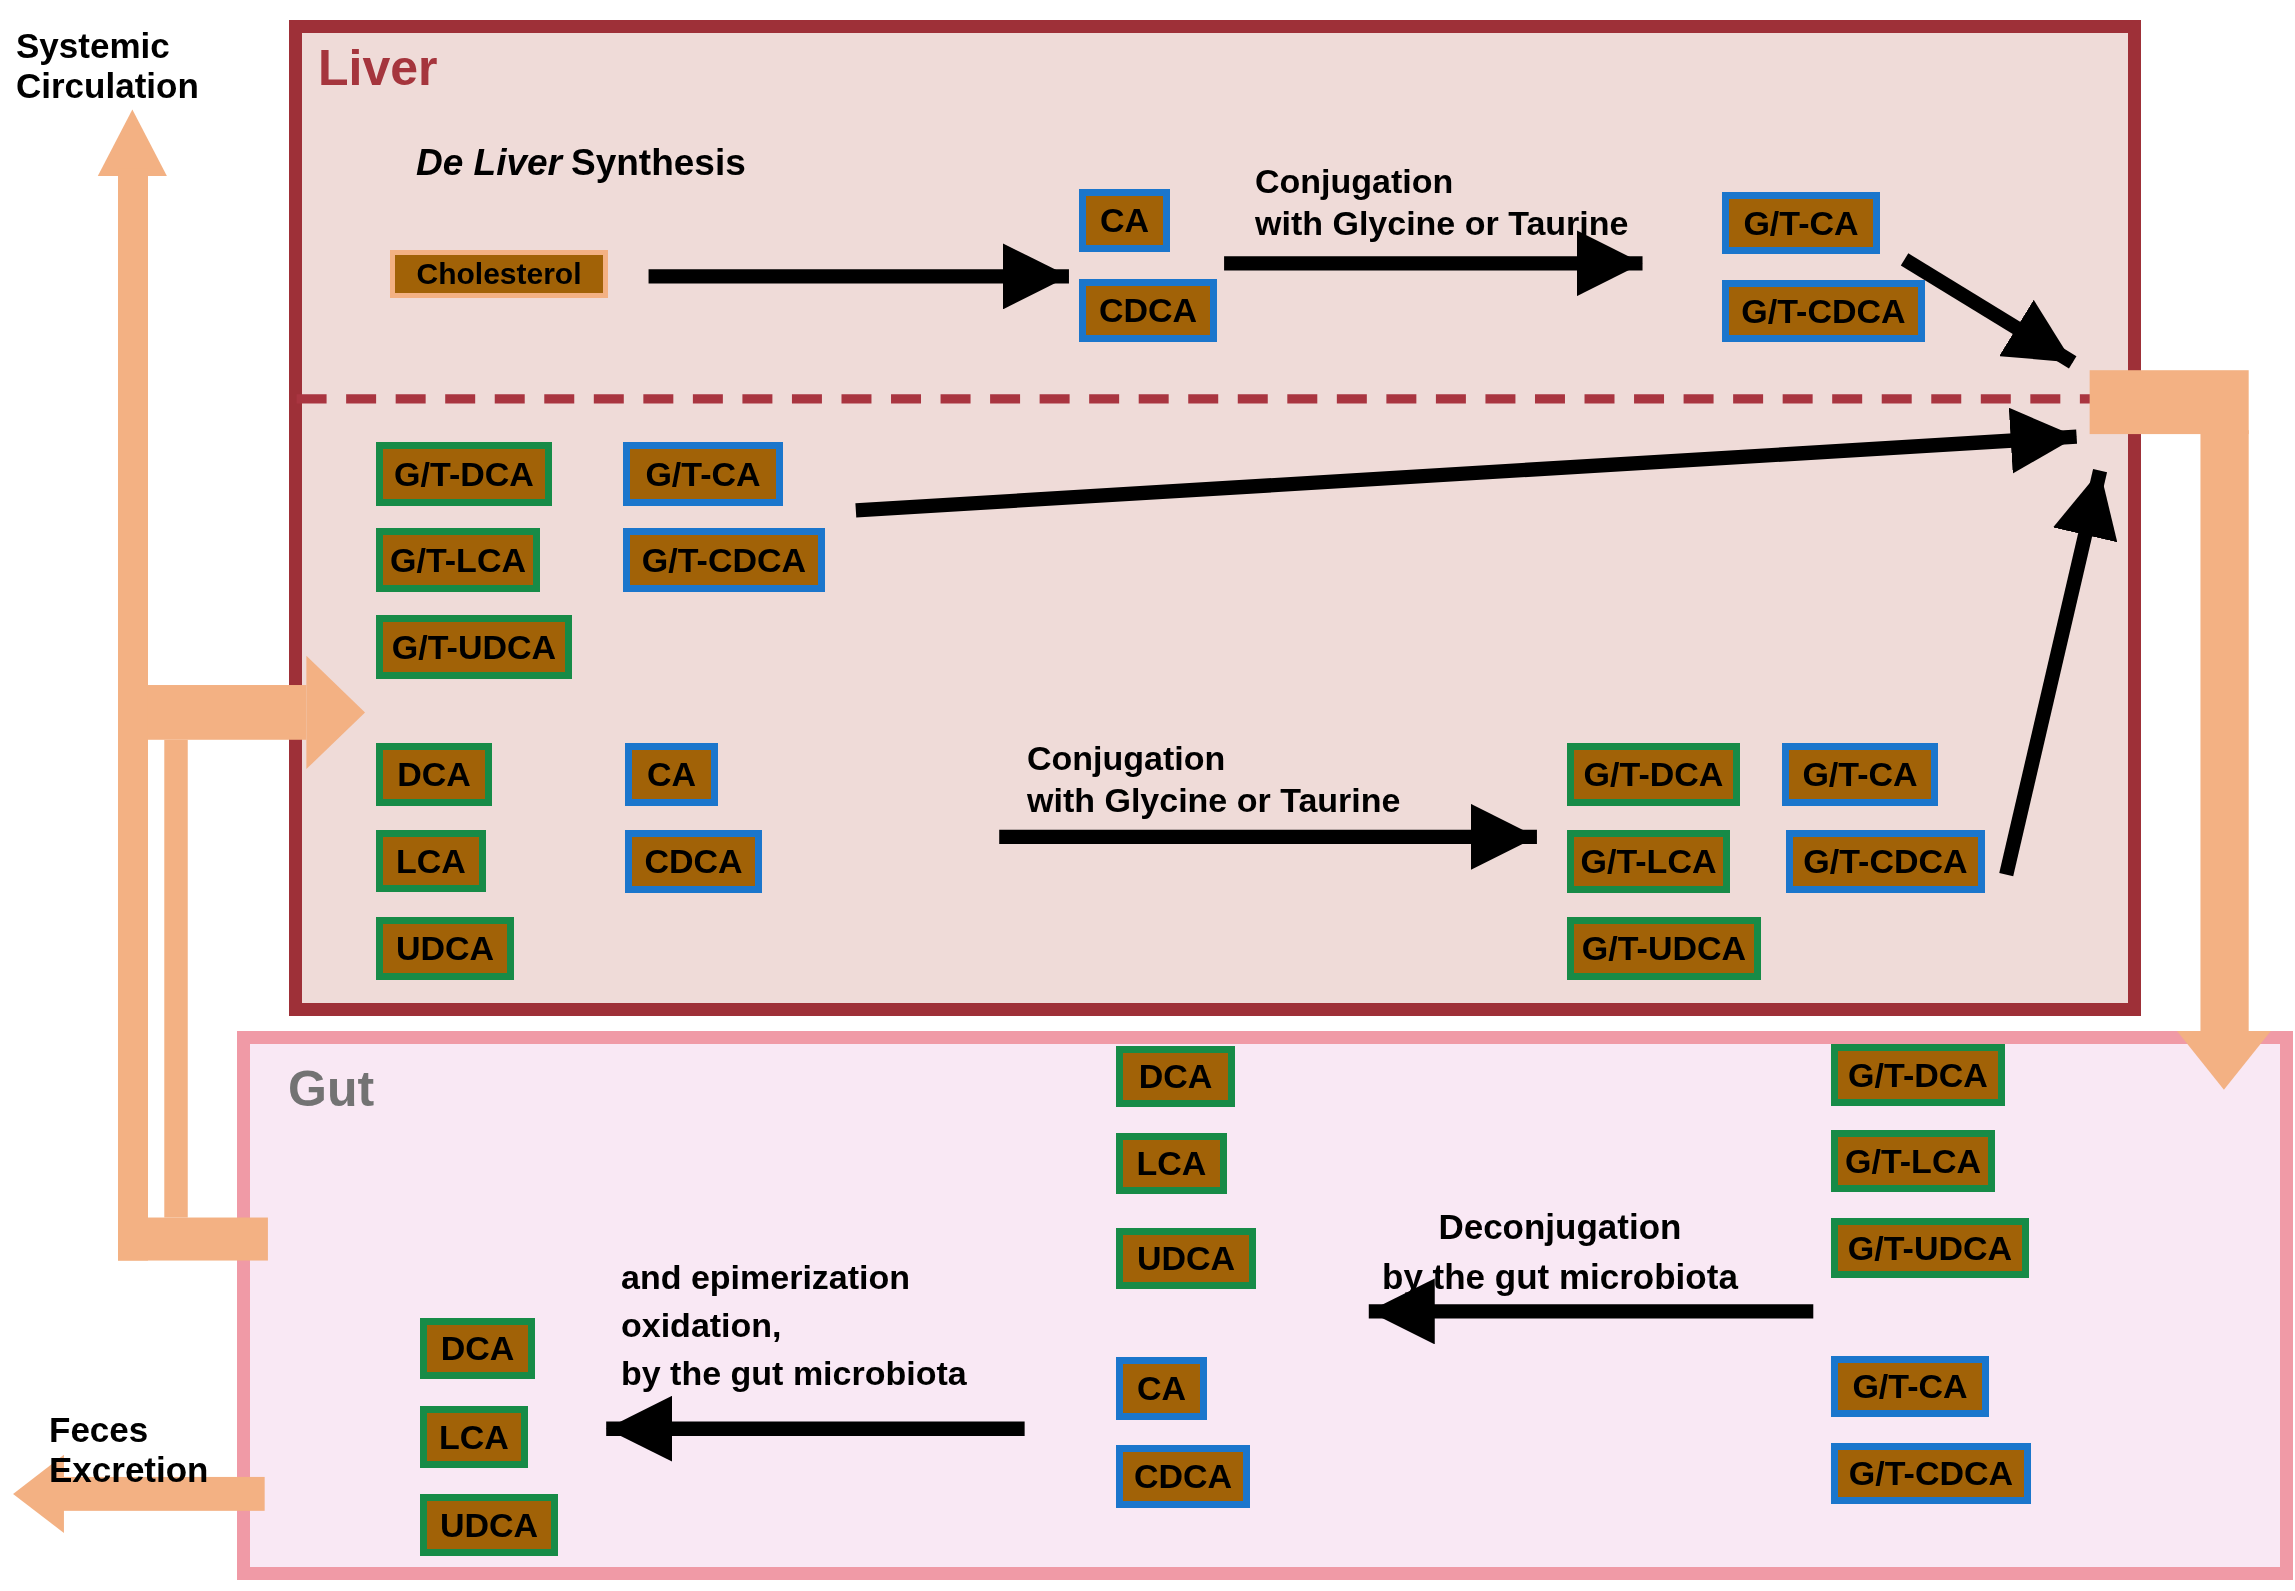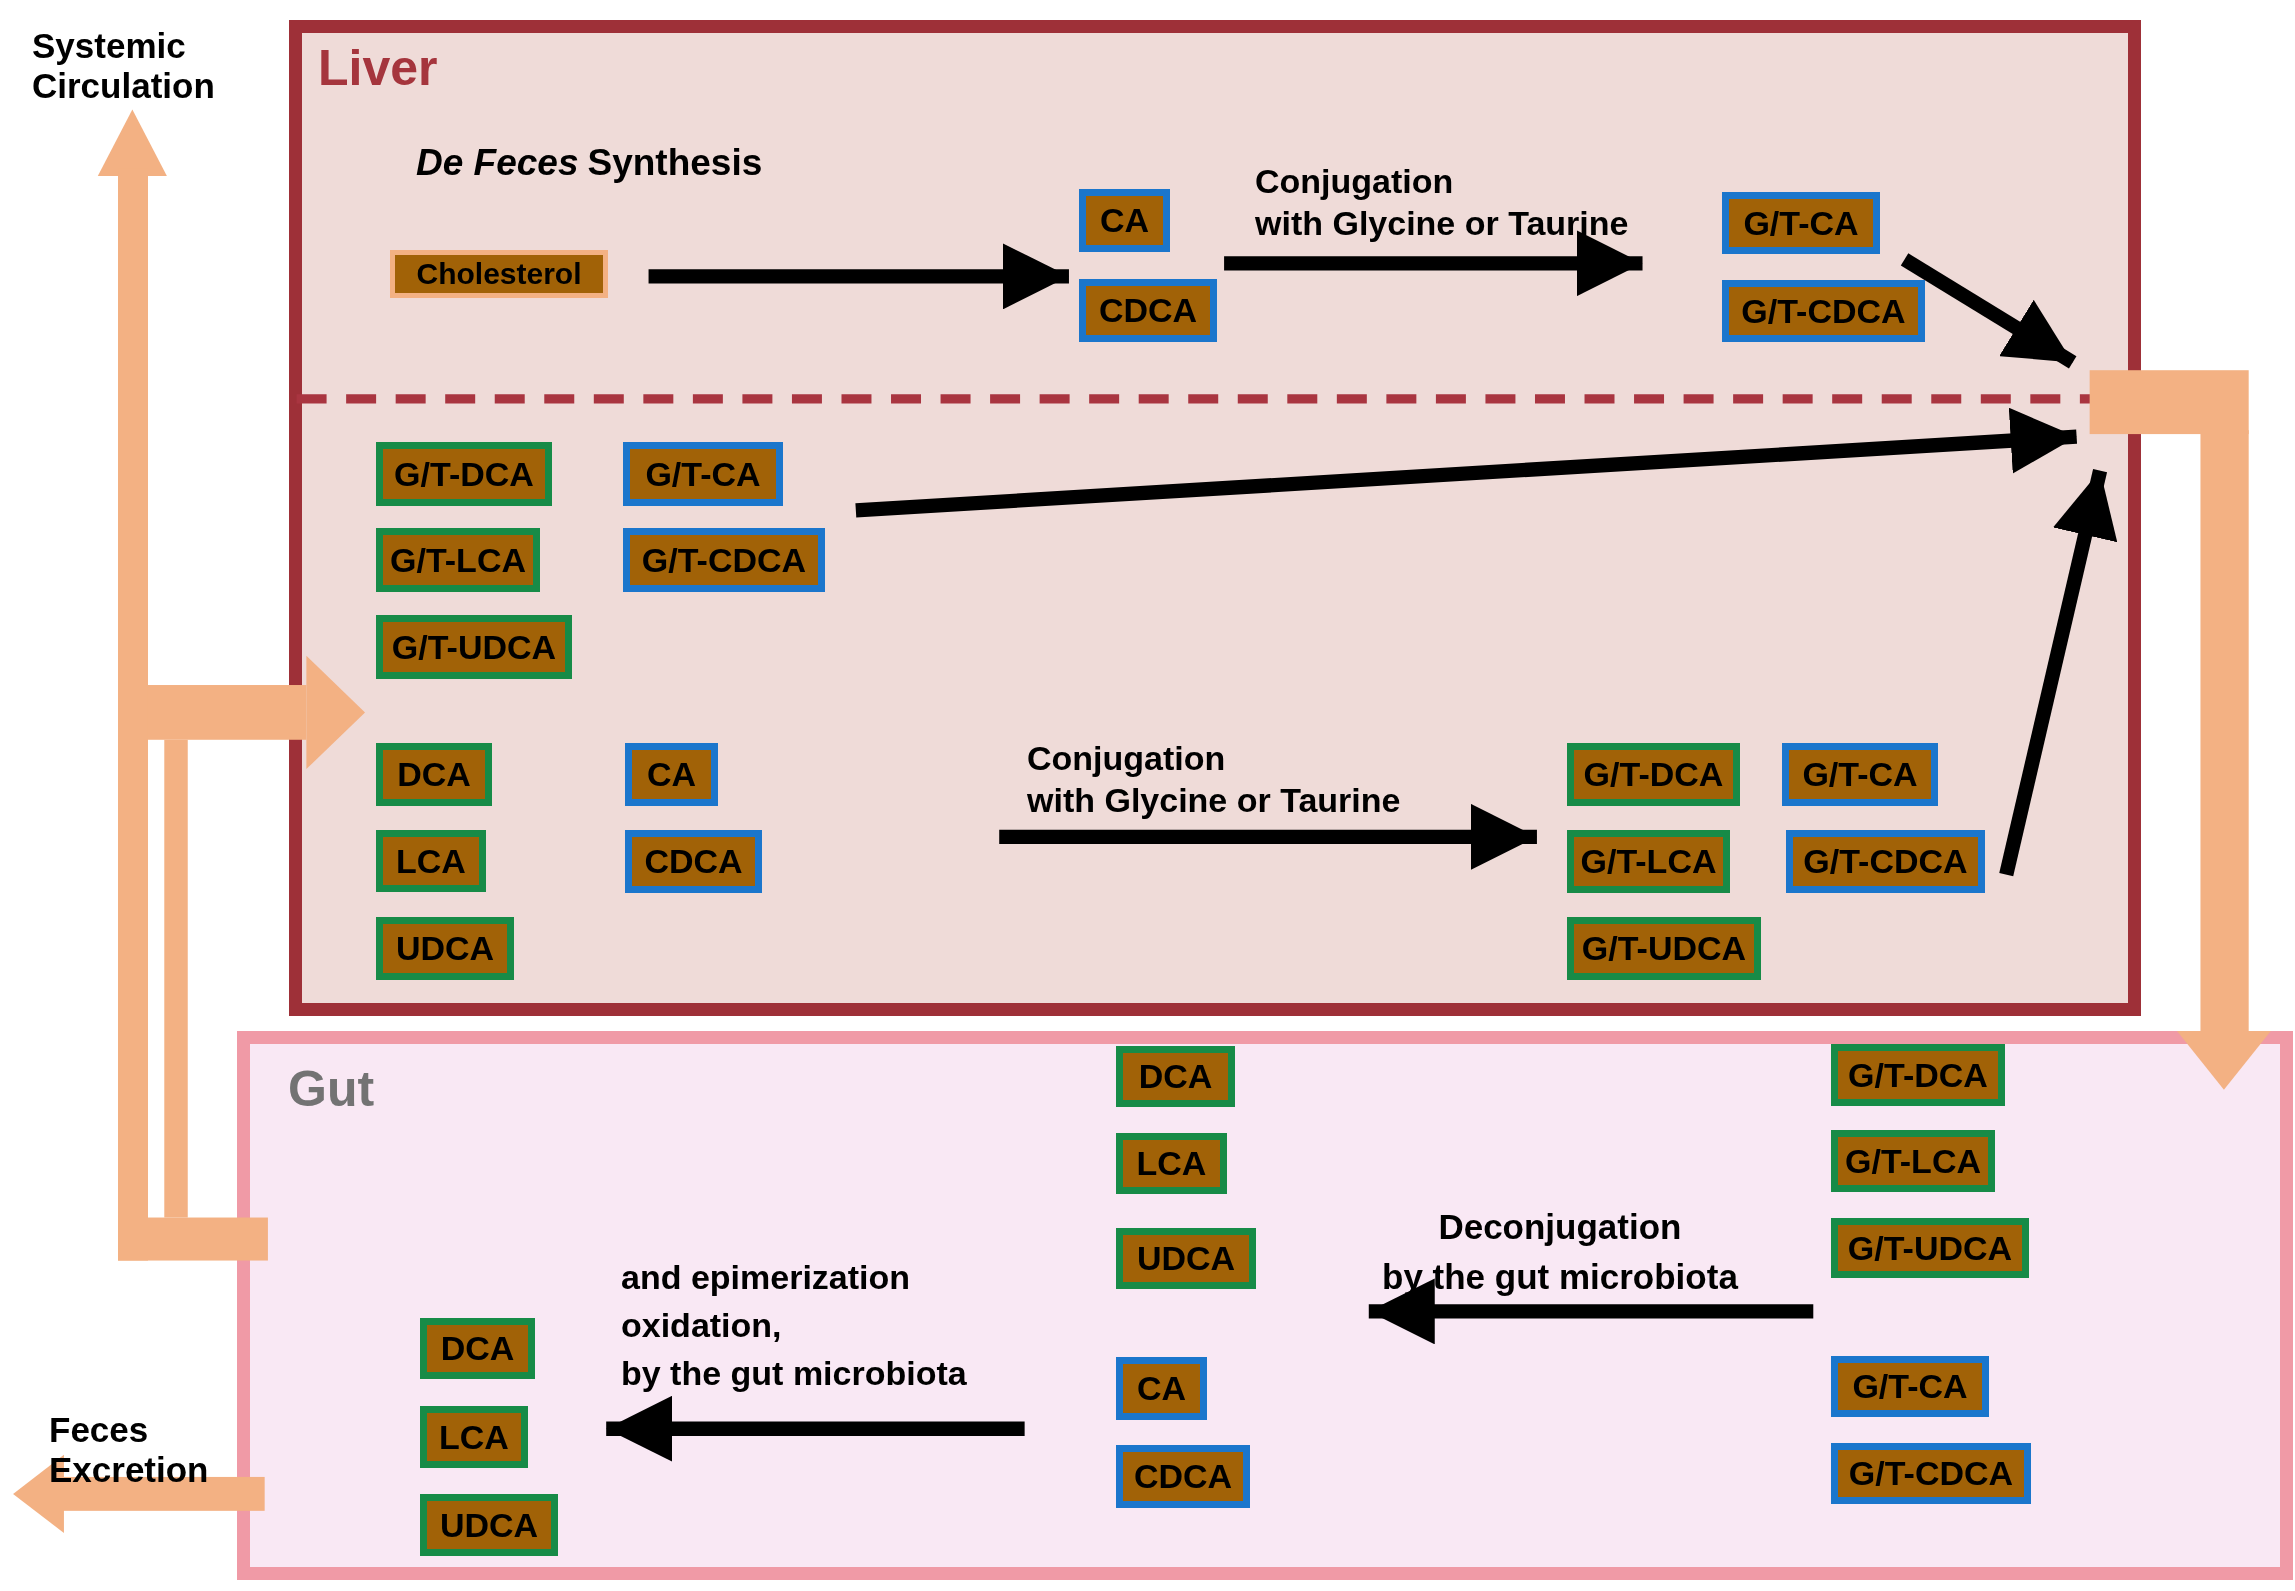--- a/index.html
+++ b/index.html
@@ -65,31 +65,31 @@
       <line x1="3078" y1="1342" x2="3222" y2="722"></line>
       <line x1="1533" y1="1284" x2="2358" y2="1284"></line>
       <line x1="2782" y1="2012" x2="2100" y2="2012"></line>
       <line x1="1572" y1="2192" x2="930" y2="2192"></line>
     </g>
   </svg>
 
   <div class="t section-label liver-label" style="left:318px;top:39px;">Liver</div>
   <div class="t section-label gut-label" style="left:288px;top:1060px;">Gut</div>
 
-  <div class="t outer" style="left:32px;top:26px;">
+  <div class="t outer" style="left:16px;top:26px;">
     <div>Systemic</div>
     <div>Circulation</div>
   </div>
   <div class="t outer" style="left:49px;top:1410px;">
     <div>Feces</div>
     <div>Excretion</div>
   </div>
 
   <div class="t denovo" style="left:416px;top:142px;">
-    <span class="it">De Feces</span><span class="rest">Synthesis</span>
+    <span class="it">De Liver</span><span class="rest">Synthesis</span>
   </div>
   <div class="t ann" style="left:1255px;top:160px;">
     <div>Conjugation</div>
     <div>with Glycine or Taurine</div>
   </div>
   <div class="t ann" style="left:1027px;top:737px;">
     <div>Conjugation</div>
     <div>with Glycine or Taurine</div>
   </div>
   <div class="t ann-wide" style="left:1382px;top:1202px;text-align:center;">

